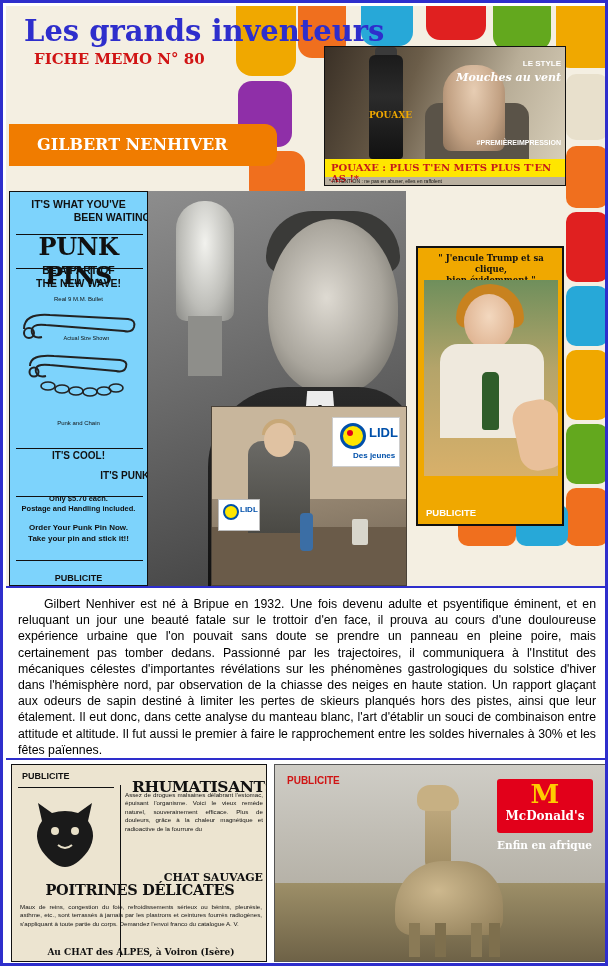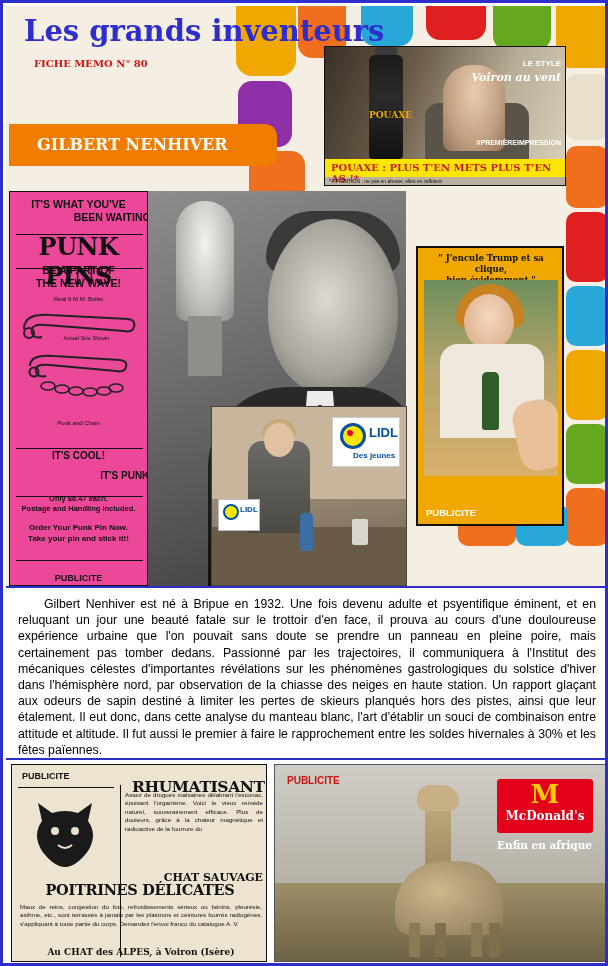--- a/index.html
+++ b/index.html
@@ -43,38 +43,38 @@
   .b16{left:510px;top:498px;width:52px;height:42px;background:#27a8d8;}
   .b17{left:452px;top:498px;width:58px;height:42px;background:#f06f1e;}
 
   .title{
     position:absolute;left:18px;top:8px;
     font-family:"DejaVu Serif", serif;
     font-weight:bold;font-size:29px;color:#2e2ecc;
     letter-spacing:0px;
   }
   .subtitle{
-    position:absolute;left:28px;top:52px;
+    position:absolute;left:28px;top:44px;
     font-family:"DejaVu Serif", serif;
-    font-weight:bold;font-size:10px;color:#d01414;
+    font-weight:bold;font-size:15px;color:#d01414;
   }
   .namebar{
     position:absolute;left:3px;top:118px;width:268px;height:42px;
     background:#f07c00;border-radius:0 12px 12px 0;
   }
   .namebar span{
     position:absolute;left:28px;top:11px;
     font-family:"DejaVu Serif", serif;
     font-weight:bold;font-size:16px;color:#ffffff;
   }
 
   
   .punk{
     position:absolute;left:3px;top:185px;width:139px;height:395px;
-    background:#ec4899;border:1px solid #111;box-sizing:border-box;
+    background:#7dd3fc;border:1px solid #111;box-sizing:border-box;
     overflow:hidden;
   }
   .punk .ln{position:absolute;left:0;width:100%;text-align:center;color:#111;}
   .punk-h1{top:6px;font-size:10.5px;font-weight:bold;font-family:"Liberation Sans",sans-serif;line-height:12px;}
   .punk-big{top:40px;font-family:"DejaVu Serif",serif;font-weight:bold;font-size:24px;letter-spacing:-0.5px;}
   .punk-h2{top:72px;font-size:10.5px;font-weight:bold;line-height:12px;}
   .punk-s1{top:104px;font-size:6px;}
   .punk-s2{top:143px;font-size:5.5px;text-align:left;padding-left:8px;}
   .punk-s3{top:228px;font-size:6px;}
   .punk-c1{top:258px;font-size:10px;font-weight:bold;}
@@ -415,21 +415,21 @@
           <ellipse cx="78" cy="39" rx="7" ry="4"></ellipse>
             <ellipse cx="90" cy="36" rx="7" ry="4"></ellipse>
         </g>
       </svg>
 
       <div class="ln punk-s3">Punk and Chain</div>
       <hr class="sep" style="top:248px;">
       <div class="ln punk-c1">IT'S COOL!</div>
       <div class="ln punk-c2">IT'S PUNK!</div>
       <hr class="sep" style="top:296px;">
-      <div class="ln punk-p1" style="white-space:pre-line;">Only $6.47 each.
+      <div class="ln punk-p1" style="white-space:pre-line;">Only $5.70 each.
 Postage and Handling included.</div>
       <div class="ln punk-p2" style="white-space:pre-line;">Order Your Punk Pin Now.
 Take your pin and stick it!!</div>
       <hr class="sep" style="bottom:16px;top:auto;">
       <div class="punk-pub">PUBLICITE</div>
     </div>
 
     <div class="bw">
       <div class="lamp"></div>
       <div class="lampbase"></div>
@@ -441,21 +441,21 @@
     </div>
 
     <div class="pouaxe">
       <div class="photo">
         <div class="man2"></div>
         <div class="man"></div>
         <div class="cancap"></div>
         <div class="can"></div>
         <div class="canlabel">POUAXE</div>
         <div class="slogan1">LE STYLE</div>
-        <div class="slogan2">Voiron au vent</div>
+        <div class="slogan2">Mouches au vent</div>
         <div class="hash">#PREMIÈREIMPRESSION</div>
       </div>
       <div class="band">
         <span>POUAXE : PLUS T'EN METS PLUS T'EN AS !*</span>
       </div>
       <div class="legal">* ATTENTION : ne pas en abuser, elles en raffolent</div>
     </div>
 
     <div class="lidl">
       <div class="wall"></div>

